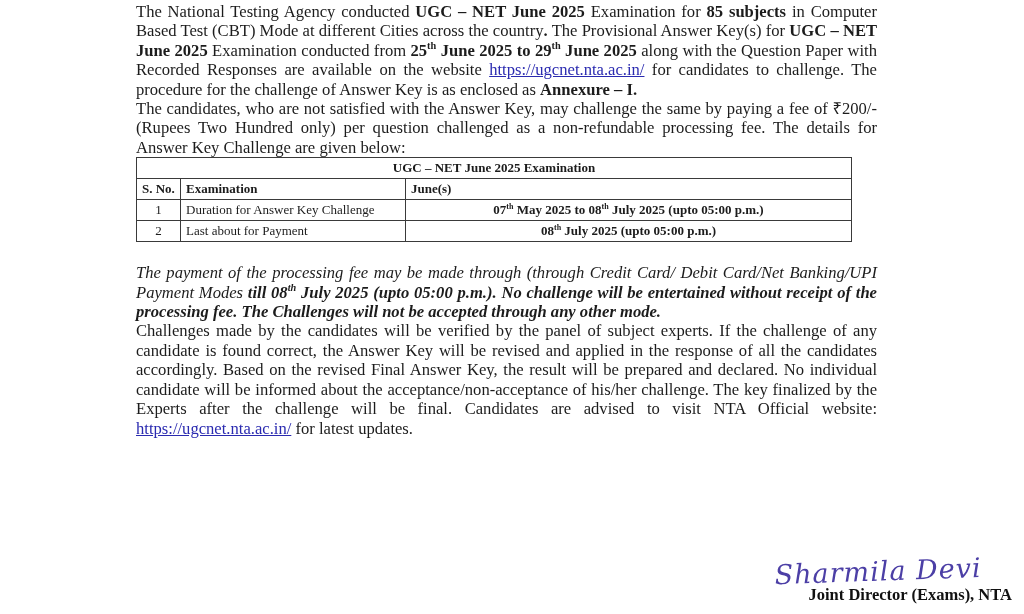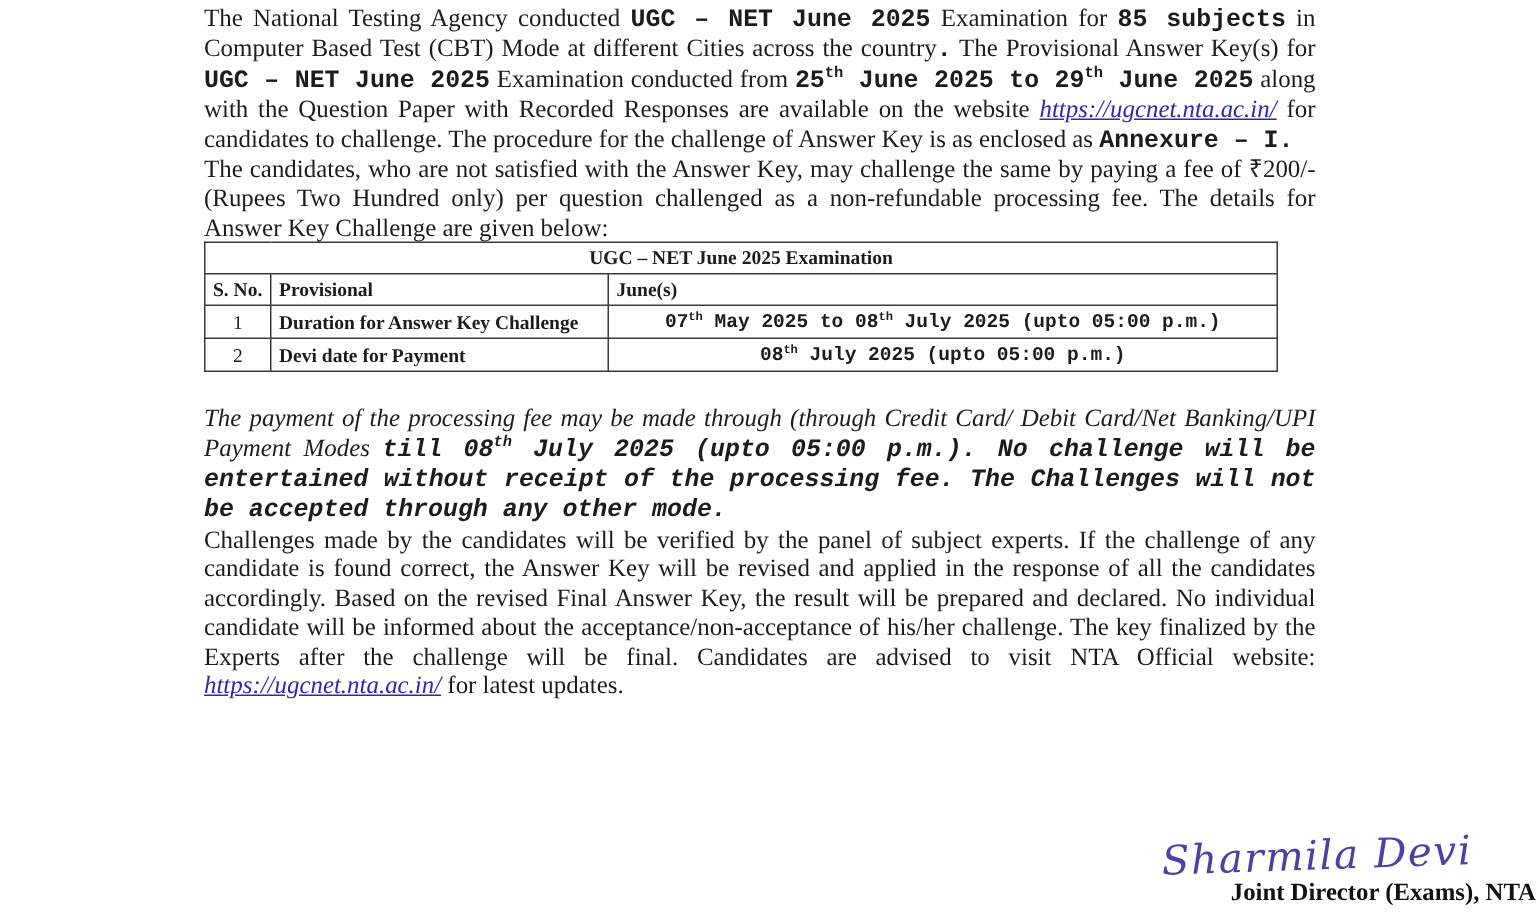--- a/index.html
+++ b/index.html
@@ -16,28 +16,27 @@
     left:136px; top:2px;
     width:741px;
   }
   p.body{
     margin:0;
     font-size:16.6px;
     line-height:19.4px;
     text-align:justify;
     color:var(--ink,#1c1c1c);
   }
-  .b{font-weight:bold;font-family:Liberation Mono, monospace;}
+  .b{font-weight:bold;}
   .i{font-style:italic;}
   sup{font-size:0.62em; vertical-align:super; line-height:0;}
   a.lnk{
     color:var(--link,#2a2ab0);
     text-decoration:underline;
     cursor:pointer;
-    font-style:italic;
   }
   .gap-p1{margin-bottom:23px;}
   .gap-p2{margin-bottom:7px;}
   .gap-table{margin-bottom:21px;}
   .gap-italic{margin-bottom:13px;}
 
   table.challenge{
     width:684px;
     border-collapse:collapse;
     table-layout:fixed;
@@ -53,21 +52,21 @@
   .tbl-title{
     text-align:center;
     font-weight:bold;
     font-size:13px;
   }
   .col-sno{width:44px;}
   .col-desc{width:225px;}
   .col-dates{width:446px;}
   th.hdr{text-align:left; font-weight:bold;}
   td.c{text-align:center;}
-  td.l{text-align:left; font-weight:bold;}
+  td.l{text-align:left; font-weight:normal;}
 
   .sig-block{
     position:absolute;
     right:0;
     top:552px;
     width:420px;
     text-align:right;
   }
   .sig-hand{
     font-family:"DejaVu Serif", serif;
@@ -78,21 +77,21 @@
     transform-origin:right bottom;
     margin-right:42px;
     letter-spacing:1px;
     white-space:nowrap;
   }
   .sig-title{
     font-weight:bold;
     font-size:16.5px;
     color:#111111;
     margin-top:2px;
-    margin-right:0;
+    margin-right:12px;
     white-space:nowrap;
   }
 </style>
 </head>
 <body style="--ink: #1c1c1c; --link: #2a2ab0; --sig: #4c3fa6;">
 
 <div class="doc">
 
   <p class="body gap-p1"><span>The National Testing Agency conducted </span><span class="b">UGC – NET June 2025</span><span> Examination for </span><span class="b">85 subjects</span><span> in Computer Based Test (CBT) Mode at different Cities across the country</span><span class="b">.</span><span> The Provisional Answer Key(s) for </span><span class="b">UGC – NET June 2025</span><span> Examination conducted from </span><span class="b">25</span><sup><span class="b">th</span></sup><span class="b"> June 2025 to 29</span><sup><span class="b">th</span></sup><span class="b"> June 2025</span><span> along with the Question Paper with Recorded Responses are available on the website </span><a class="lnk" href="#">https://ugcnet.nta.ac.in/</a><span> for candidates to challenge. The procedure for the challenge of Answer Key is as enclosed as </span><span class="b">Annexure – I.</span></p>
 
@@ -103,31 +102,31 @@
       <col class="col-sno">
       <col class="col-desc">
       <col class="col-dates">
     </colgroup>
     <tbody>
       <tr>
         <td colspan="3" class="tbl-title">UGC – NET June 2025 Examination</td>
       </tr>
       <tr>
         <th class="hdr">S. No.</th>
-        <th class="hdr">Provisional</th>
+        <th class="hdr">Examination</th>
         <th class="hdr">June(s)</th>
       </tr>
       <tr>
         <td class="c">1</td>
         <td class="l">Duration for Answer Key Challenge</td>
         <td class="c"><span class="b">07</span><sup><span class="b">th</span></sup><span class="b"> May 2025 to 08</span><sup><span class="b">th</span></sup><span class="b"> July 2025 (upto 05:00 p.m.)</span></td>
       </tr>
       <tr>
         <td class="c">2</td>
-        <td class="l">Devi date for Payment</td>
+        <td class="l">Last about for Payment</td>
         <td class="c"><span class="b">08</span><sup><span class="b">th</span></sup><span class="b"> July 2025 (upto 05:00 p.m.)</span></td>
       </tr>
     </tbody>
   </table>
 
   <p class="body gap-italic"><span class="i">The payment of the processing fee may be made through (through Credit Card/ Debit Card/Net Banking/UPI Payment Modes </span><span class="b i">till </span><span class="b i">08</span><sup><span class="b i">th</span></sup><span class="b i"> July 2025 (upto 05:00 p.m.)</span><span class="b i">. </span><span class="b i">No challenge will be entertained without receipt of the processing fee. The Challenges will not be accepted through any other mode.</span></p>
 
   <p class="body"><span>Challenges made by the candidates will be verified by the panel of subject experts. If the challenge of any candidate is found correct, the Answer Key will be revised and applied in the response of all the candidates accordingly. Based on the revised Final Answer Key, the result will be prepared and declared. No individual candidate will be informed about the acceptance/non-acceptance of his/her challenge. The key finalized by the Experts after the challenge will be final. Candidates are advised to visit NTA Official website: </span><a class="lnk" href="#">https://ugcnet.nta.ac.in/</a><span> for latest updates.</span></p>
 
 </div>

